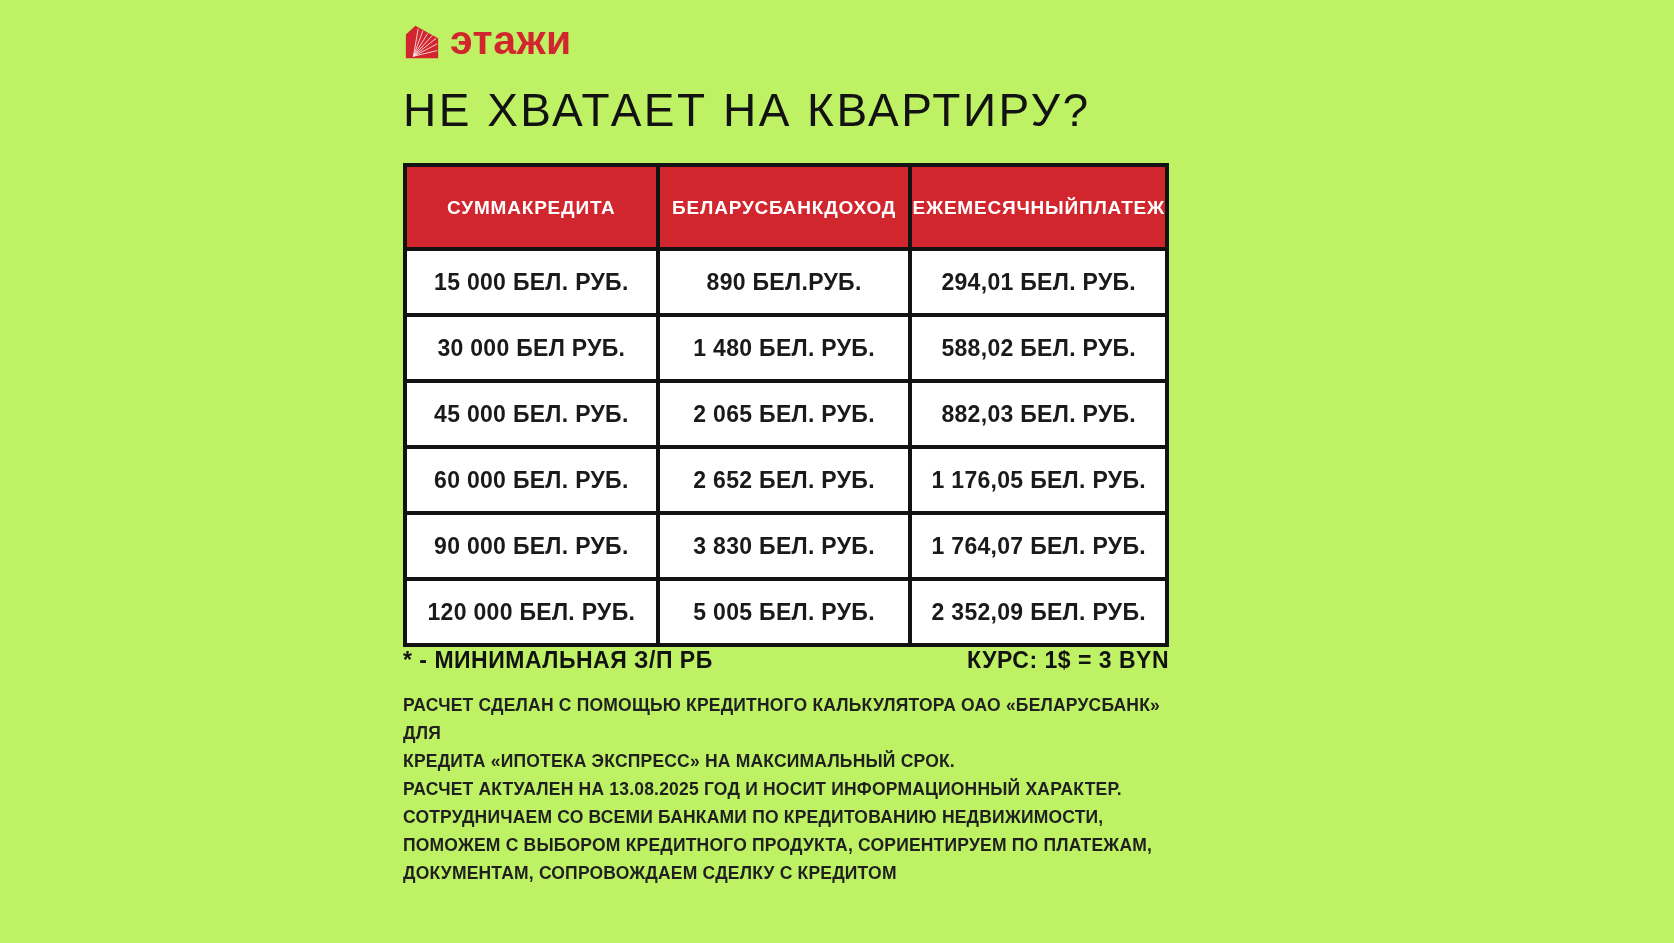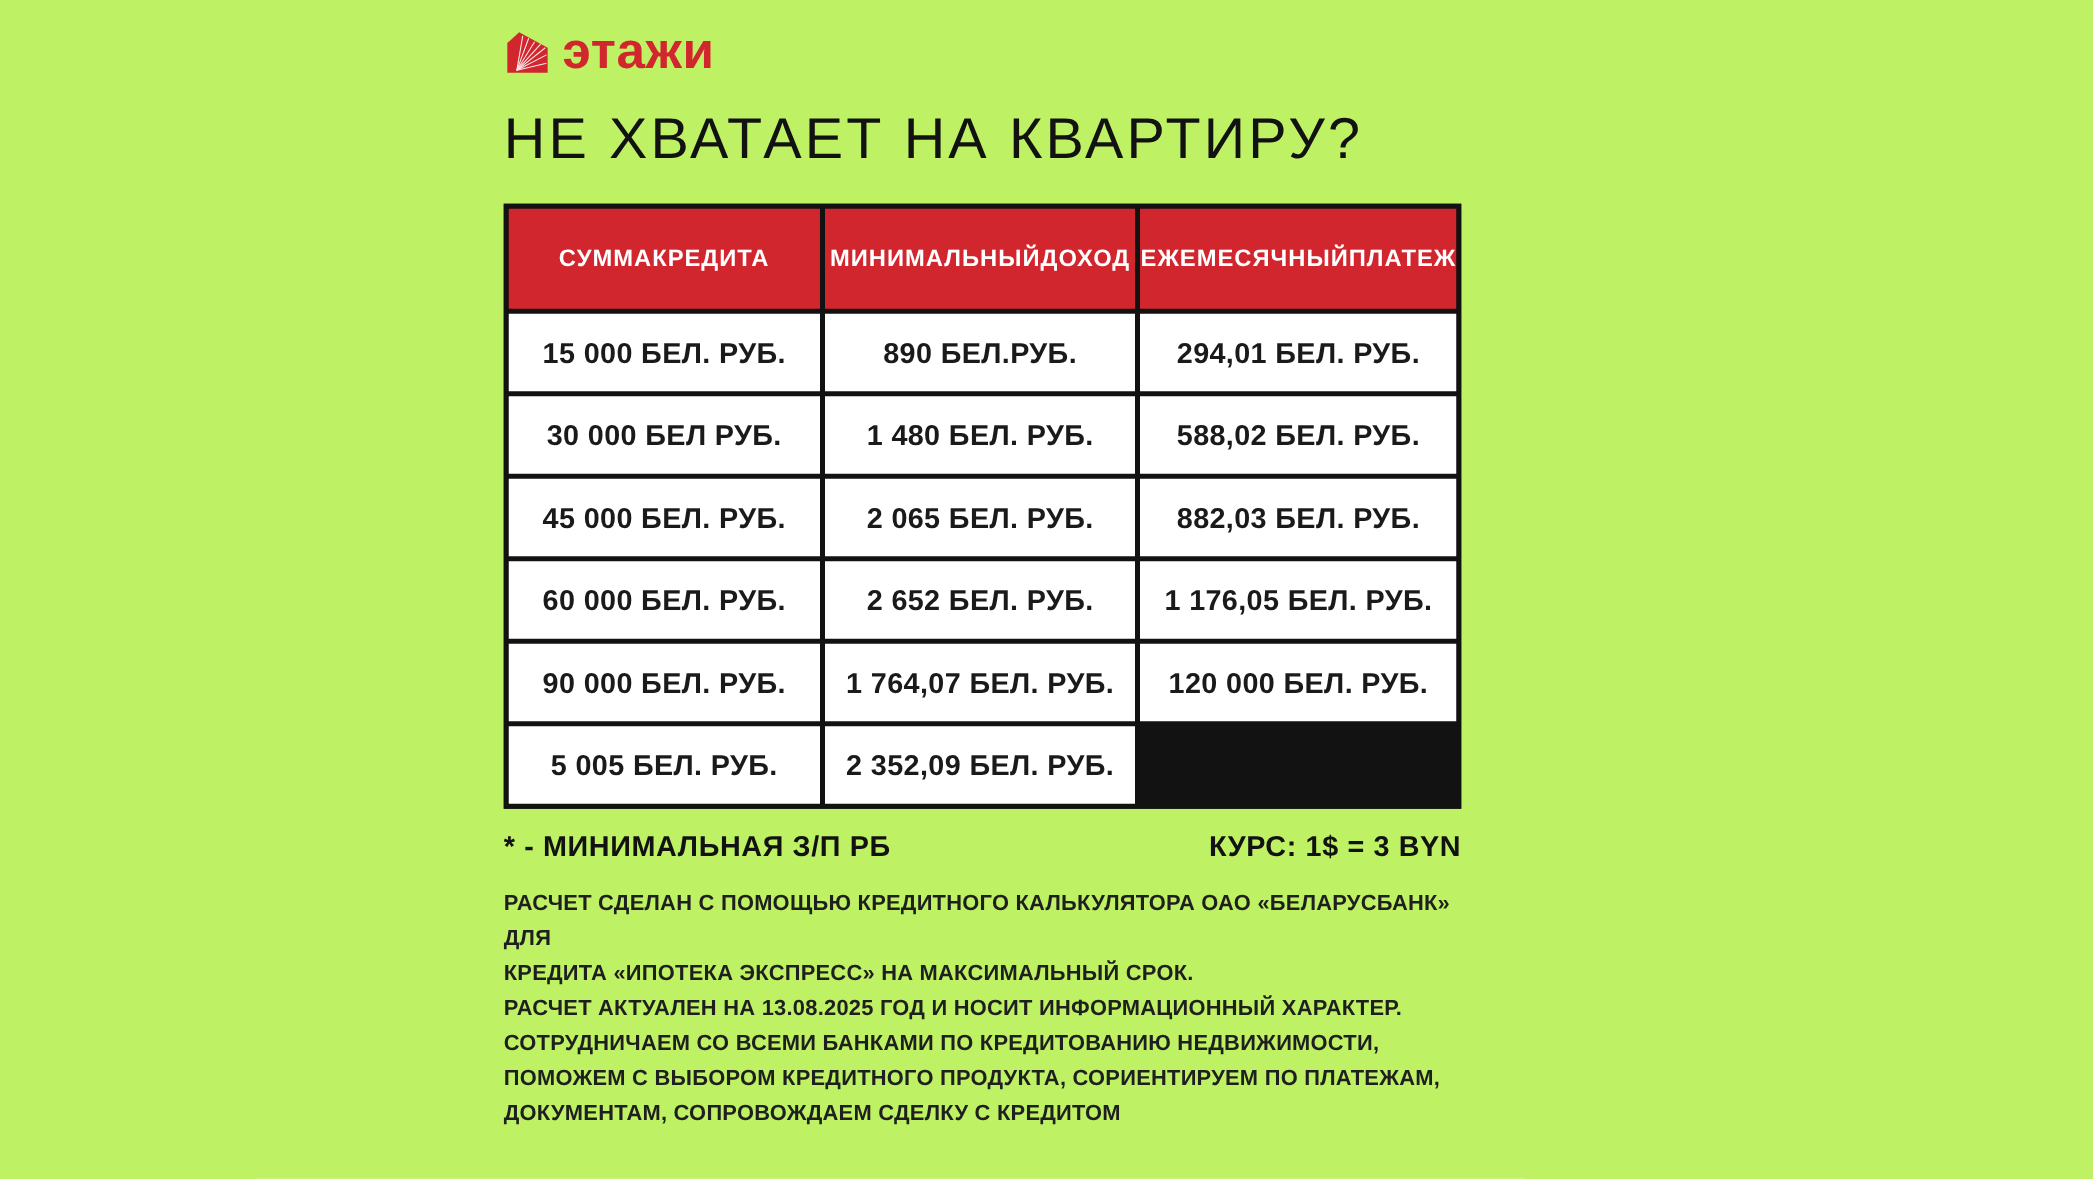--- a/index.html
+++ b/index.html
@@ -46,21 +46,21 @@
     font-size: 19px; font-weight: 700; letter-spacing: 0.8px;
     line-height: 1.45;
   }
   .cell.data {
     height: 62px;
     color: #1a1a1a; font-size: 23px; font-weight: 700;
     letter-spacing: 0.3px; white-space: nowrap;
   }
 
   .footnote-row {
-    margin-top: 17px;
+    margin-top: 0;
     display: flex; justify-content: space-between; align-items: baseline;
     color: #121212; font-size: 23px; font-weight: 700; letter-spacing: 0.5px;
   }
 
   .fineprint {
     margin-top: 17px;
     color: #1f1f1f; font-size: 17.5px; font-weight: 600;
     letter-spacing: 0.2px; line-height: 28px;
   }
 </style>
@@ -87,21 +87,21 @@
     </div>
 
     <div class="page-title">НЕ ХВАТАЕТ НА КВАРТИРУ?</div>
 
     <div class="credit-table">
       <div class="cell header">
         <span>СУММА</span>
         <span>КРЕДИТА</span>
       </div>
       <div class="cell header">
-        <span>МИНИМАЛЬНЫЙ</span>
+        <span>БЕЛАРУСБАНК</span>
         <span>ДОХОД</span>
       </div>
       <div class="cell header">
         <span>ЕЖЕМЕСЯЧНЫЙ</span>
         <span>ПЛАТЕЖ</span>
       </div>
 
       <div class="cell data">15 000 БЕЛ. РУБ.</div>
       <div class="cell data">890 БЕЛ.РУБ.</div>
       <div class="cell data">294,01 БЕЛ. РУБ.</div>
@@ -112,20 +112,21 @@
 
       <div class="cell data">45 000 БЕЛ. РУБ.</div>
       <div class="cell data">2 065 БЕЛ. РУБ.</div>
       <div class="cell data">882,03 БЕЛ. РУБ.</div>
 
       <div class="cell data">60 000 БЕЛ. РУБ.</div>
       <div class="cell data">2 652 БЕЛ. РУБ.</div>
       <div class="cell data">1 176,05 БЕЛ. РУБ.</div>
 
       <div class="cell data">90 000 БЕЛ. РУБ.</div>
+      <div class="cell data">3 830 БЕЛ. РУБ.</div>
       <div class="cell data">1 764,07 БЕЛ. РУБ.</div>
 
       <div class="cell data">120 000 БЕЛ. РУБ.</div>
       <div class="cell data">5 005 БЕЛ. РУБ.</div>
       <div class="cell data">2 352,09 БЕЛ. РУБ.</div>
     </div>
 
     <div class="footnote-row">
       <span>* - МИНИМАЛЬНАЯ З/П РБ</span>
       <span>КУРС: 1$ = 3 BYN</span>

